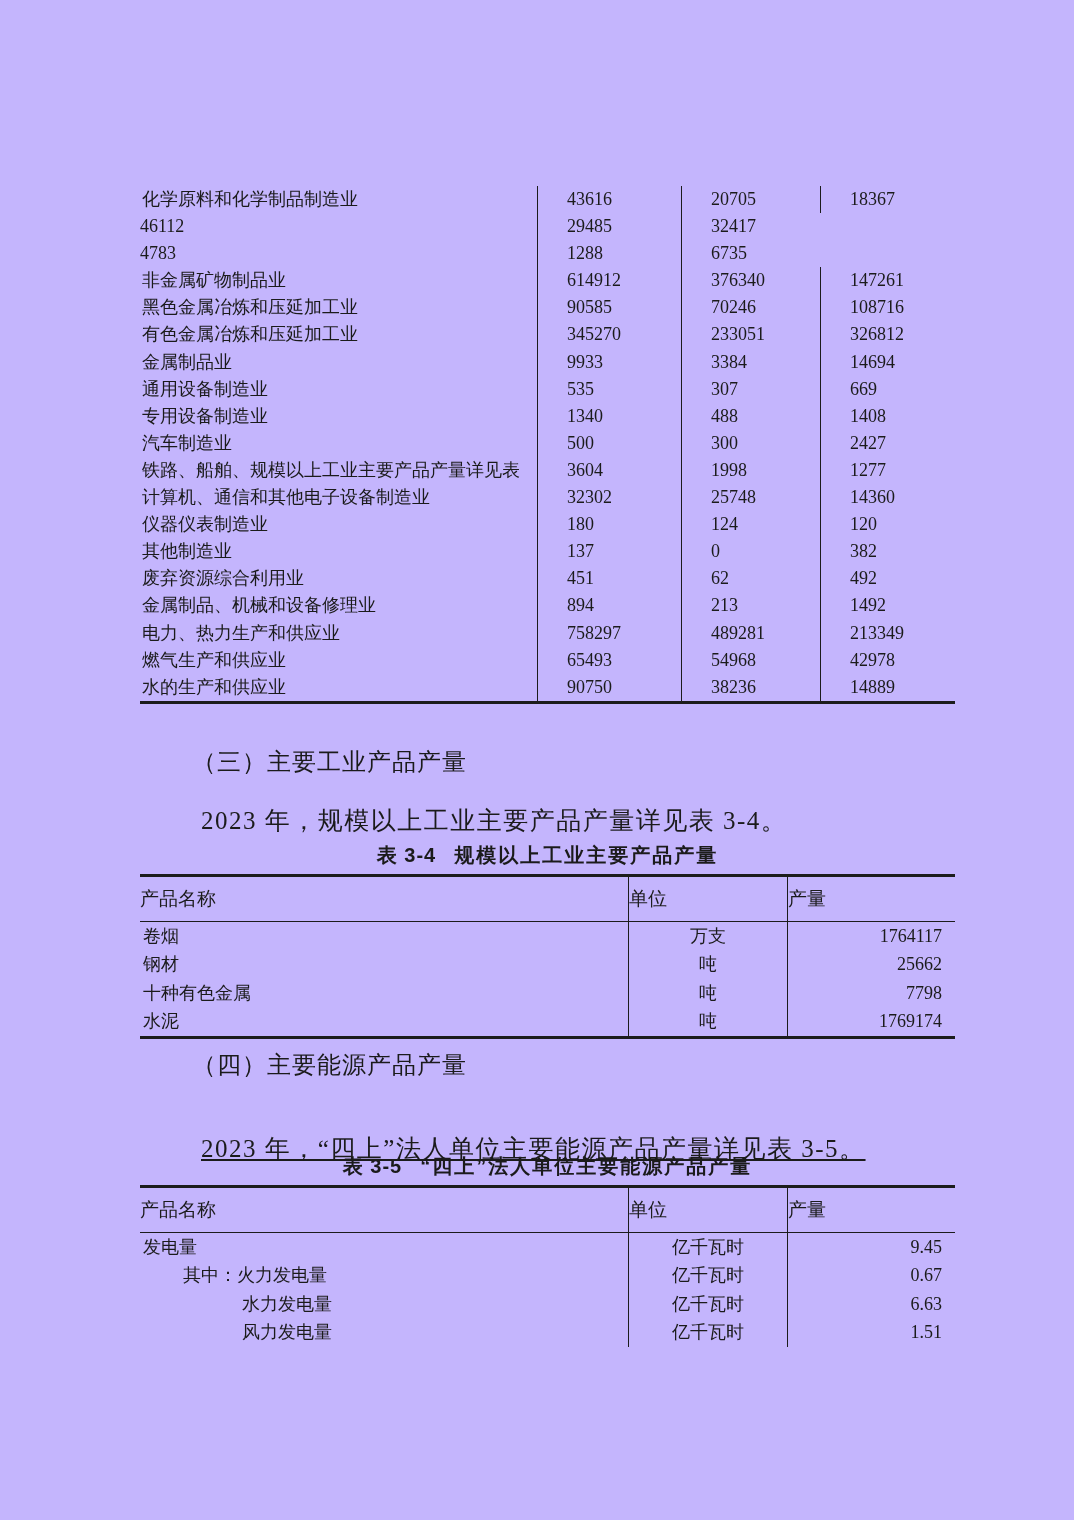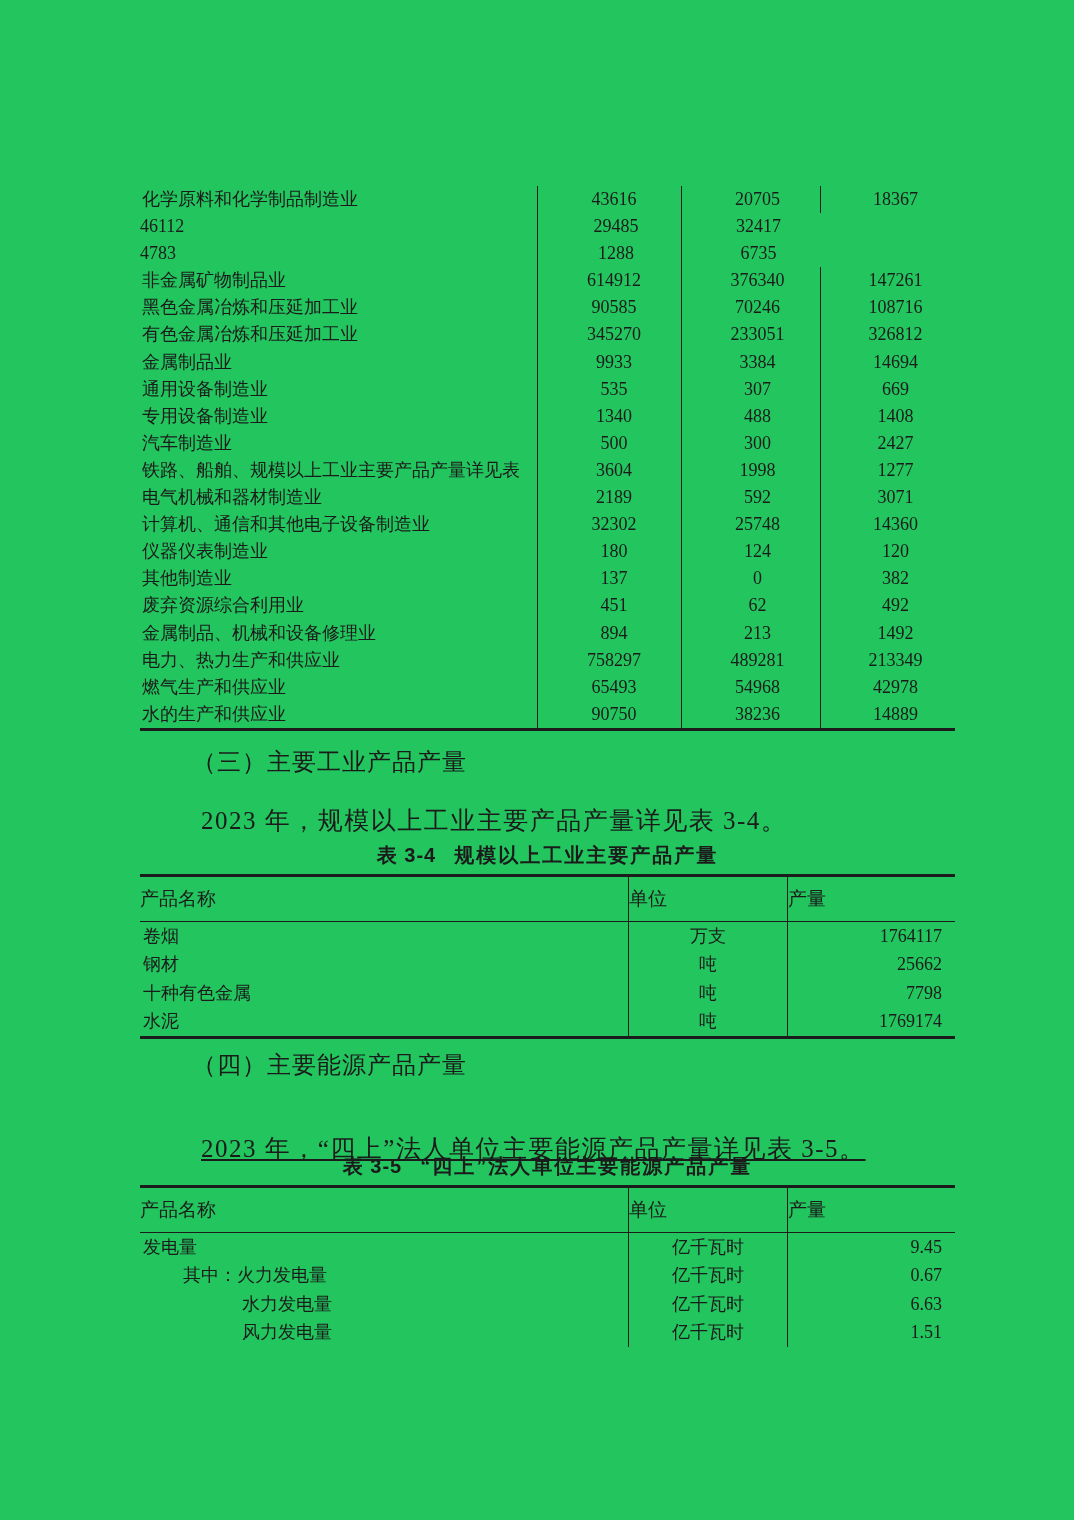--- a/index.html
+++ b/index.html
@@ -1,20 +1,20 @@
 <!DOCTYPE html>
 <html><head>
 <meta charset="utf-8">
 <style>
   html, body { margin: 0; padding: 0; background: #ffffff; }
   .page {
     position: relative;
     width: 1074px;
     height: 1520px;
-    background: #22c55e;
+    background: #c4b5fd;
     color: #1b1b1b;
     font-family: "Liberation Serif", "DejaVu Serif", serif;
     overflow: hidden;
   }
 
   
   .cont-table {
     position: absolute;
     left: 140px;
     top: 186px;
@@ -24,21 +24,21 @@
   .ct-row {
     display: grid;
     grid-template-columns: 397px 144px 139px 135px;
     height: 27.1px;
     line-height: 27.1px;
     font-size: 18px;
   }
   .ct-row > div { overflow: hidden; white-space: nowrap; }
   .ct-row > div:nth-child(n+2) {
     border-left: 1.5px solid #1c1c1c;
-    text-align: center;
+    text-align: left;
     padding-left: 29px;
   }
   .ct-name { padding-left: 2px; }
   .ct-v1 { padding-right: 20px; }
   .ct-v2 { padding-right: 16px; }
   .ct-v3 { padding-right: 14px; }
 
   
   .sec-heading {
     position: absolute;
@@ -176,26 +176,20 @@
       <div class="ct-v2">300</div>
       <div class="ct-v3">2427</div>
     </div>
     <div class="ct-row">
       <div class="ct-name">铁路、船舶、规模以上工业主要产品产量详见表</div>
       <div class="ct-v1">3604</div>
       <div class="ct-v2">1998</div>
       <div class="ct-v3">1277</div>
     </div>
     <div class="ct-row">
-      <div class="ct-name">电气机械和器材制造业</div>
-      <div class="ct-v1">2189</div>
-      <div class="ct-v2">592</div>
-      <div class="ct-v3">3071</div>
-    </div>
-    <div class="ct-row">
       <div class="ct-name">计算机、通信和其他电子设备制造业</div>
       <div class="ct-v1">32302</div>
       <div class="ct-v2">25748</div>
       <div class="ct-v3">14360</div>
     </div>
     <div class="ct-row">
       <div class="ct-name">仪器仪表制造业</div>
       <div class="ct-v1">180</div>
       <div class="ct-v2">124</div>
       <div class="ct-v3">120</div>

